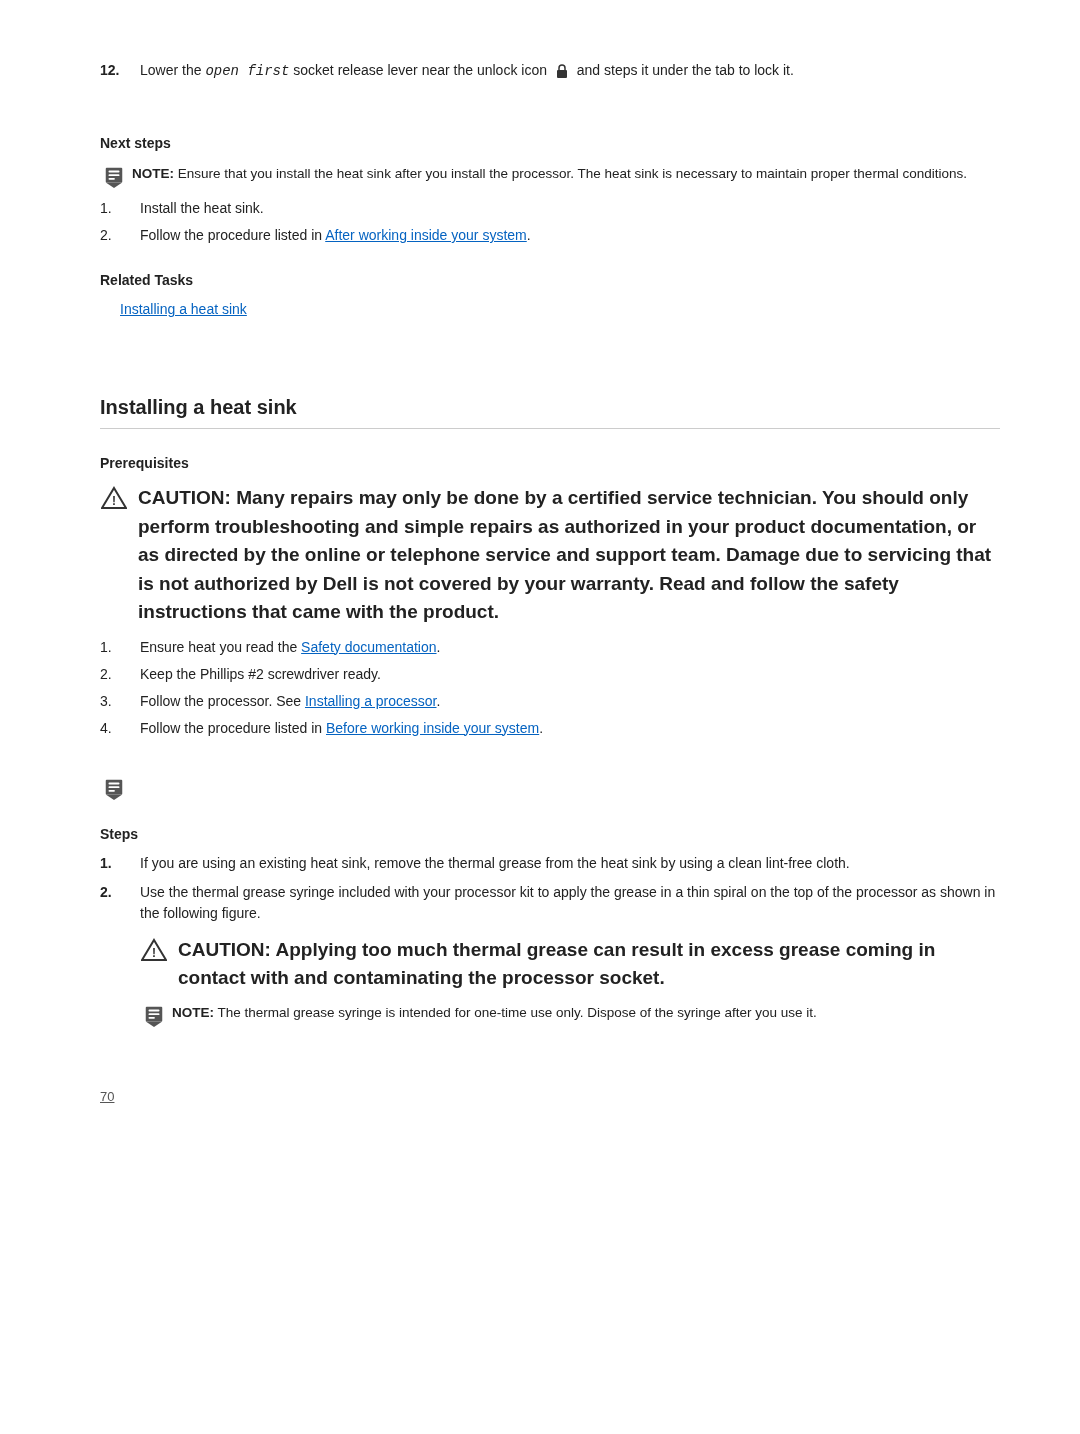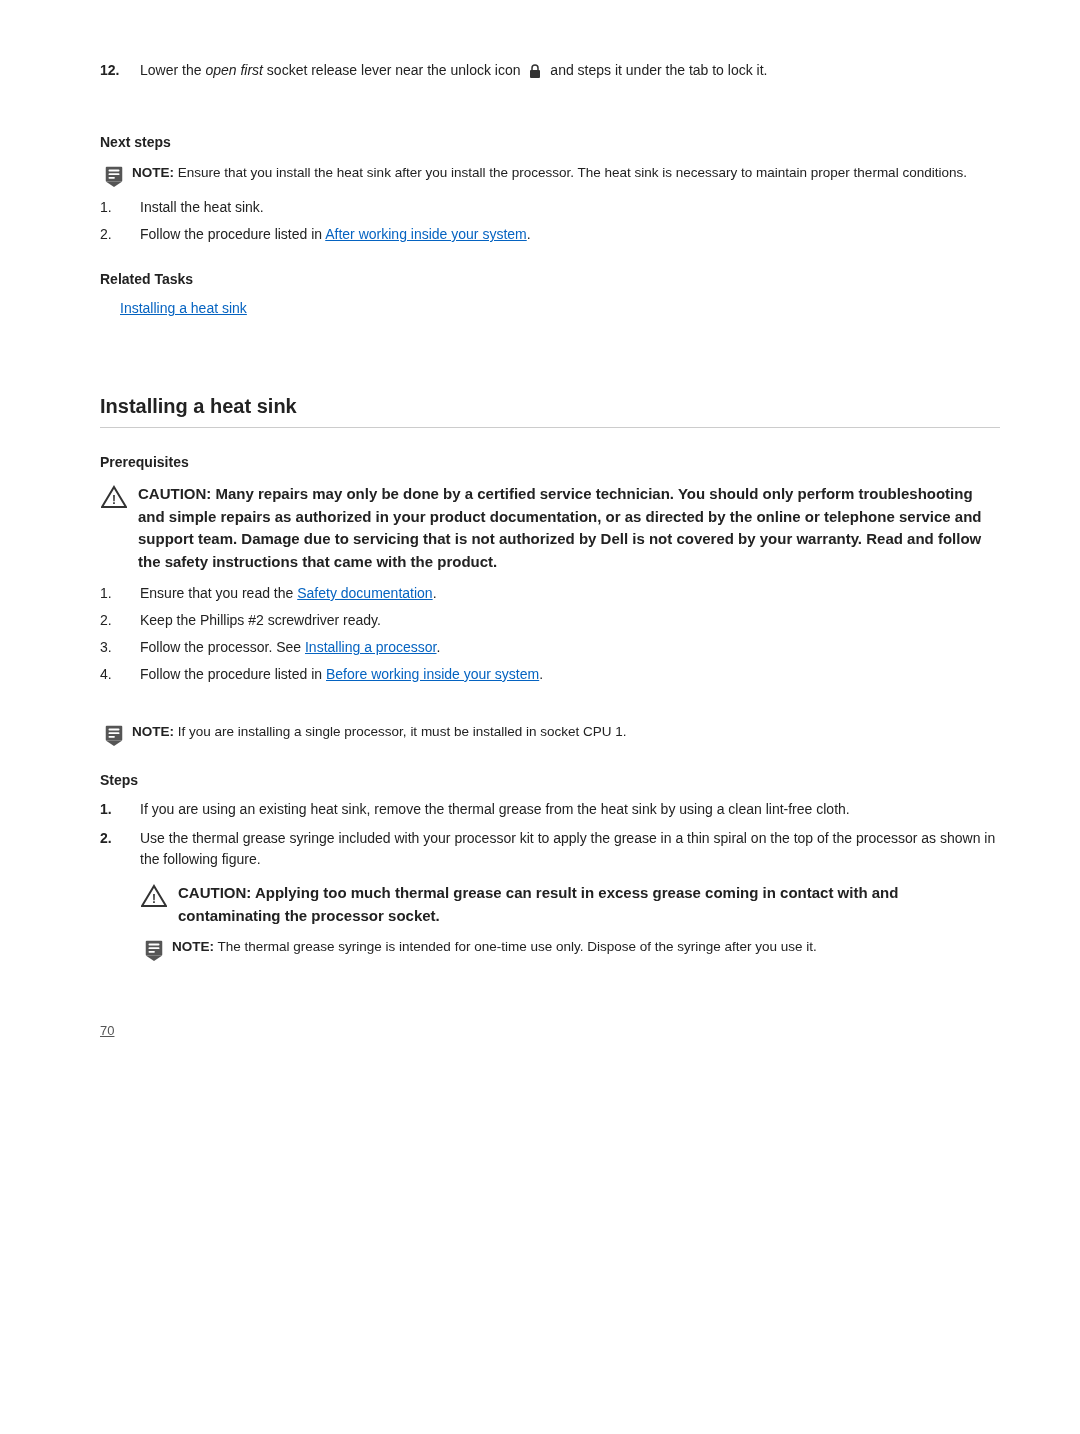--- a/index.html
+++ b/index.html
@@ -61,33 +61,33 @@
       gap: 10px;
     }
     .caution-triangle {
       min-width: 28px;
       display: flex;
       align-items: flex-start;
       justify-content: center;
       margin-top: 2px;
     }
     .note-text { flex: 1; font-size: 13.5px; }
-    .caution-text { flex: 1; font-size: 15px; font-weight: bold; }
+    .caution-text { flex: 1; font-size: 19px; font-weight: bold; }
     .caution-text span { font-weight: bold; }
     .related-tasks-link {
       margin-left: 20px;
     }
     .page-footer {
       margin-top: 60px;
       color: #555;
       font-size: 13px;
       text-decoration: underline;
     }
     .bold-label { font-weight: bold; }
-    .italic { font-style: italic; }
+    .italic { font-style: italic; font-family: Liberation Mono, monospace; }
     .lock-icon-inline {
       display: inline-block;
       width: 16px;
       height: 16px;
       vertical-align: middle;
       margin: 0 3px;
     }
   </style>
 </head>
 <body>
@@ -166,21 +166,21 @@
   </div>
   <div class="caution-text">
     <span>CAUTION:</span><span> Many repairs may only be done by a certified service technician. You should only perform troubleshooting and simple repairs as authorized in your product documentation, or as directed by the online or telephone service and support team. Damage due to servicing that is not authorized by Dell is not covered by your warranty. Read and follow the safety instructions that came with the product.</span>
   </div>
 </div>
 
 
 <div class="step-item">
   <span class="step-num">1.</span>
   <span class="step-text">
-    <span>Ensure that you read the </span><a href="#">Safety documentation</a><span>.</span>
+    <span>Ensure heat you read the </span><a href="#">Safety documentation</a><span>.</span>
   </span>
 </div>
 <div class="step-item">
   <span class="step-num">2.</span>
   <span class="step-text">Keep the Phillips #2 screwdriver ready.</span>
 </div>
 <div class="step-item">
   <span class="step-num">3.</span>
   <span class="step-text">
     <span>Follow the processor. See </span><a href="#">Installing a processor</a><span>.</span>
@@ -198,23 +198,20 @@
 
 <div class="note-box">
   <div class="note-icon">
     <svg class="note-pencil-svg" viewBox="0 0 24 24">
       <rect x="3" y="2" width="18" height="16" rx="1" fill="#555"></rect>
       <polygon points="3,18 12,24 21,18" fill="#555"></polygon>
       <rect x="6" y="5" width="12" height="2" fill="white" rx="1"></rect>
       <rect x="6" y="9" width="12" height="2" fill="white" rx="1"></rect>
       <rect x="6" y="13" width="7" height="2" fill="white" rx="1"></rect>
     </svg>
-  </div>
-  <div class="note-text">
-    <span class="bold-label">NOTE:</span><span> If you are installing a single processor, it must be installed in socket CPU 1.</span>
   </div>
 </div>
 
 
 <div class="section-heading">Steps</div>
 
 
 <div class="step-item" style="margin-bottom:8px;">
   <span class="step-num bold-label">1.</span>
   <span class="step-text">If you are using an existing heat sink, remove the thermal grease from the heat sink by using a clean lint-free cloth.</span>

